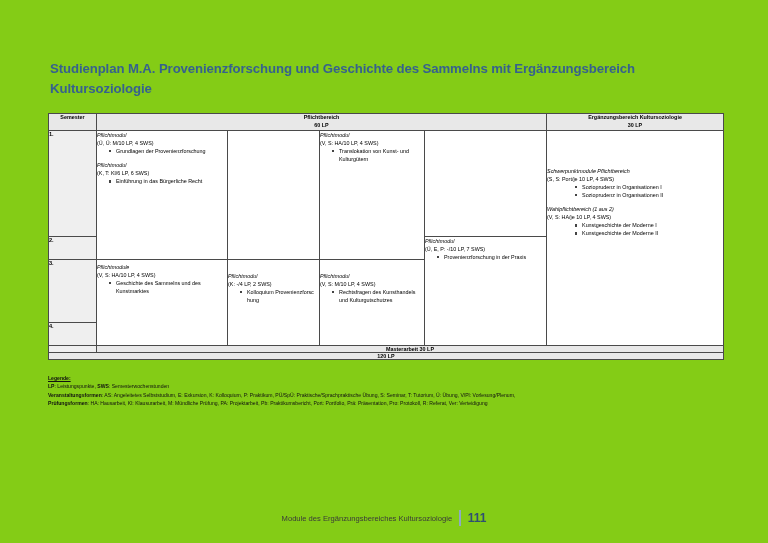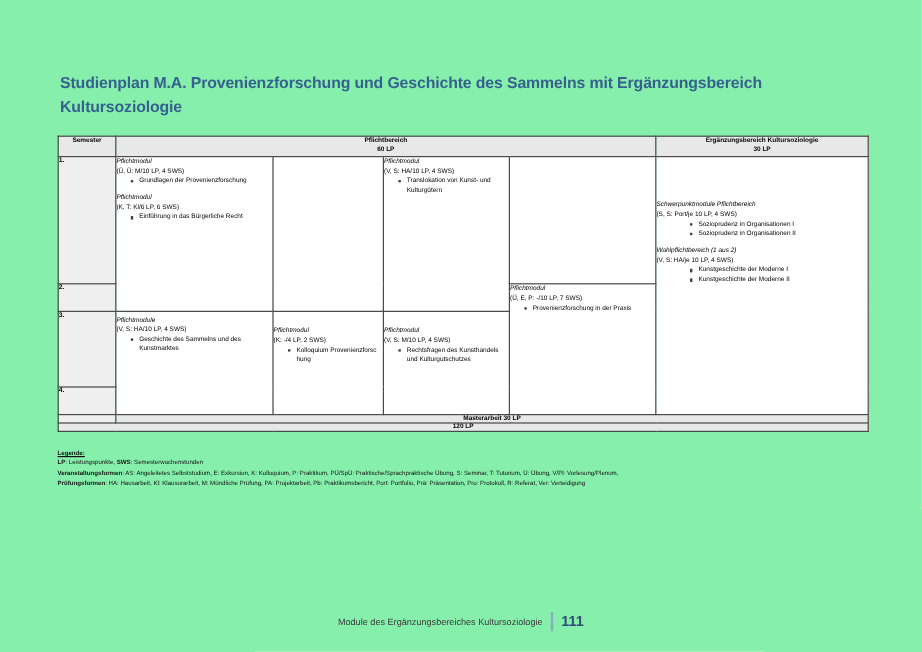--- a/index.html
+++ b/index.html
@@ -12,21 +12,21 @@
     background: #ffffff;
     font-family: "Liberation Sans", sans-serif;
     overflow: hidden;
     position: relative;
   }
   .page {
     position: absolute;
     left: 0; top: 0;
     width: 768px;
     height: 543px;
-    background: #86efac;
+    background: #84cc16;
   }
   .title {
     position: absolute;
     left: 50px;
     top: 59px;
     width: 676px;
     color: #36618e;
     font-size: 13.2px;
     font-weight: bold;
     line-height: 1.55;

